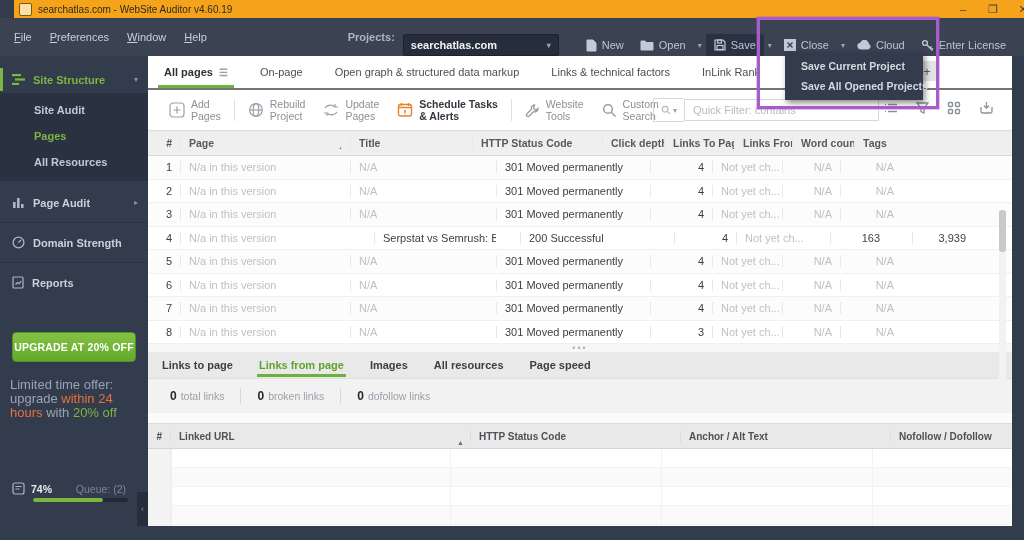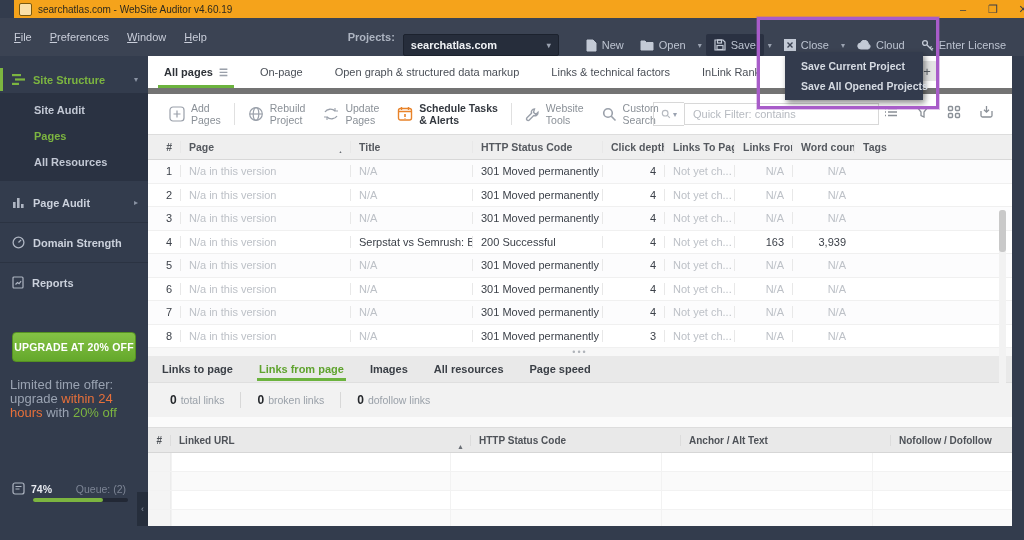--- a/index.html
+++ b/index.html
@@ -74,21 +74,21 @@
   .collapse-tab{position:absolute;right:0;bottom:0;width:11px;height:34px;background:#262E3C;
            display:flex;align-items:center;justify-content:center;color:#8A93A3;font-size:9px;}
 
   
   .main{position:absolute;left:148px;top:56px;width:864px;height:470px;background:#fff;
         font-size:11px;color:#4A4F57;}
   .right-strip{position:absolute;left:1012px;top:56px;width:12px;height:470px;background:#333C4D;}
   .bottombar{position:absolute;left:0;top:526px;width:1024px;height:14px;background:#333C4D;}
 
   
-  .tabbar{height:32px;display:flex;align-items:stretch;border-bottom:6px solid #737373;position:relative;}
+  .tabbar{height:32px;display:flex;align-items:stretch;border-bottom:2px solid #737373;position:relative;}
   .tab{display:flex;align-items:center;gap:6px;padding:0 16px;color:#4A4F57;position:relative;white-space:nowrap;}
   .tab.active{font-weight:bold;color:#2E3238;}
   .tab.active::after{content:"";position:absolute;left:10px;right:10px;bottom:0;height:3px;background:#6CB33E;}
   .tab-burger{color:#9AA0AA;font-size:10px;}
   .tab-add{position:absolute;right:75px;top:5px;width:20px;height:20px;background:#E4E4E4;border-radius:2px;
         display:flex;align-items:center;justify-content:center;color:#5A5F66;font-size:13px;}
 
   
   .actionbar{height:40px;display:flex;align-items:center;padding-left:12px;position:relative;}
   .action{display:flex;align-items:center;gap:6px;padding:0 9px;color:#8A9097;font-size:10.5px;line-height:12px;}
@@ -113,21 +113,21 @@
   .tc{padding:0 8px;box-sizing:border-box;overflow:hidden;white-space:nowrap;}
   .c-num{width:32px;text-align:right;color:#3C4149;}
   .c-page{width:170px;border-left:1px solid #E8E8E8;position:relative;}
   .c-title{width:122px;border-left:1px solid #E8E8E8;}
   .c-http{width:130px;border-left:1px solid #E8E8E8;}
   .c-depth{width:62px;text-align:right;border-left:1px solid #E8E8E8;}
   .c-ltp{width:70px;border-left:1px solid #E8E8E8;}
   .c-lf{width:58px;text-align:right;border-left:1px solid #E8E8E8;}
   .c-wc{width:62px;text-align:right;border-left:1px solid #E8E8E8;}
   .c-tags{flex:1;border-left:1px solid #E8E8E8;}
-  .dark{color:#3C4149;}
+  .dark{color:#3C4149;margin-left:24px;}
   .thead .tc{color:#55595F;}
   .sort{font-size:7px;color:#6A6F76;position:absolute;right:6px;top:8px;}
   .vscroll{position:absolute;right:6px;top:154px;width:7px;height:176px;background:#F2F2F2;border-radius:3px;}
   .vthumb{position:absolute;top:0;left:0;width:7px;height:42px;background:#C9C9C9;border-radius:3px;}
 
   
   .splitter{height:8px;background:#F7F7F7;display:flex;align-items:center;justify-content:center;
         color:#B0B4BA;font-size:9px;letter-spacing:2px;}
   .btabs{height:26px;background:#E9E9E9;display:flex;align-items:center;padding-left:14px;gap:26px;
         border-bottom:1px solid #DFDFDF;}

